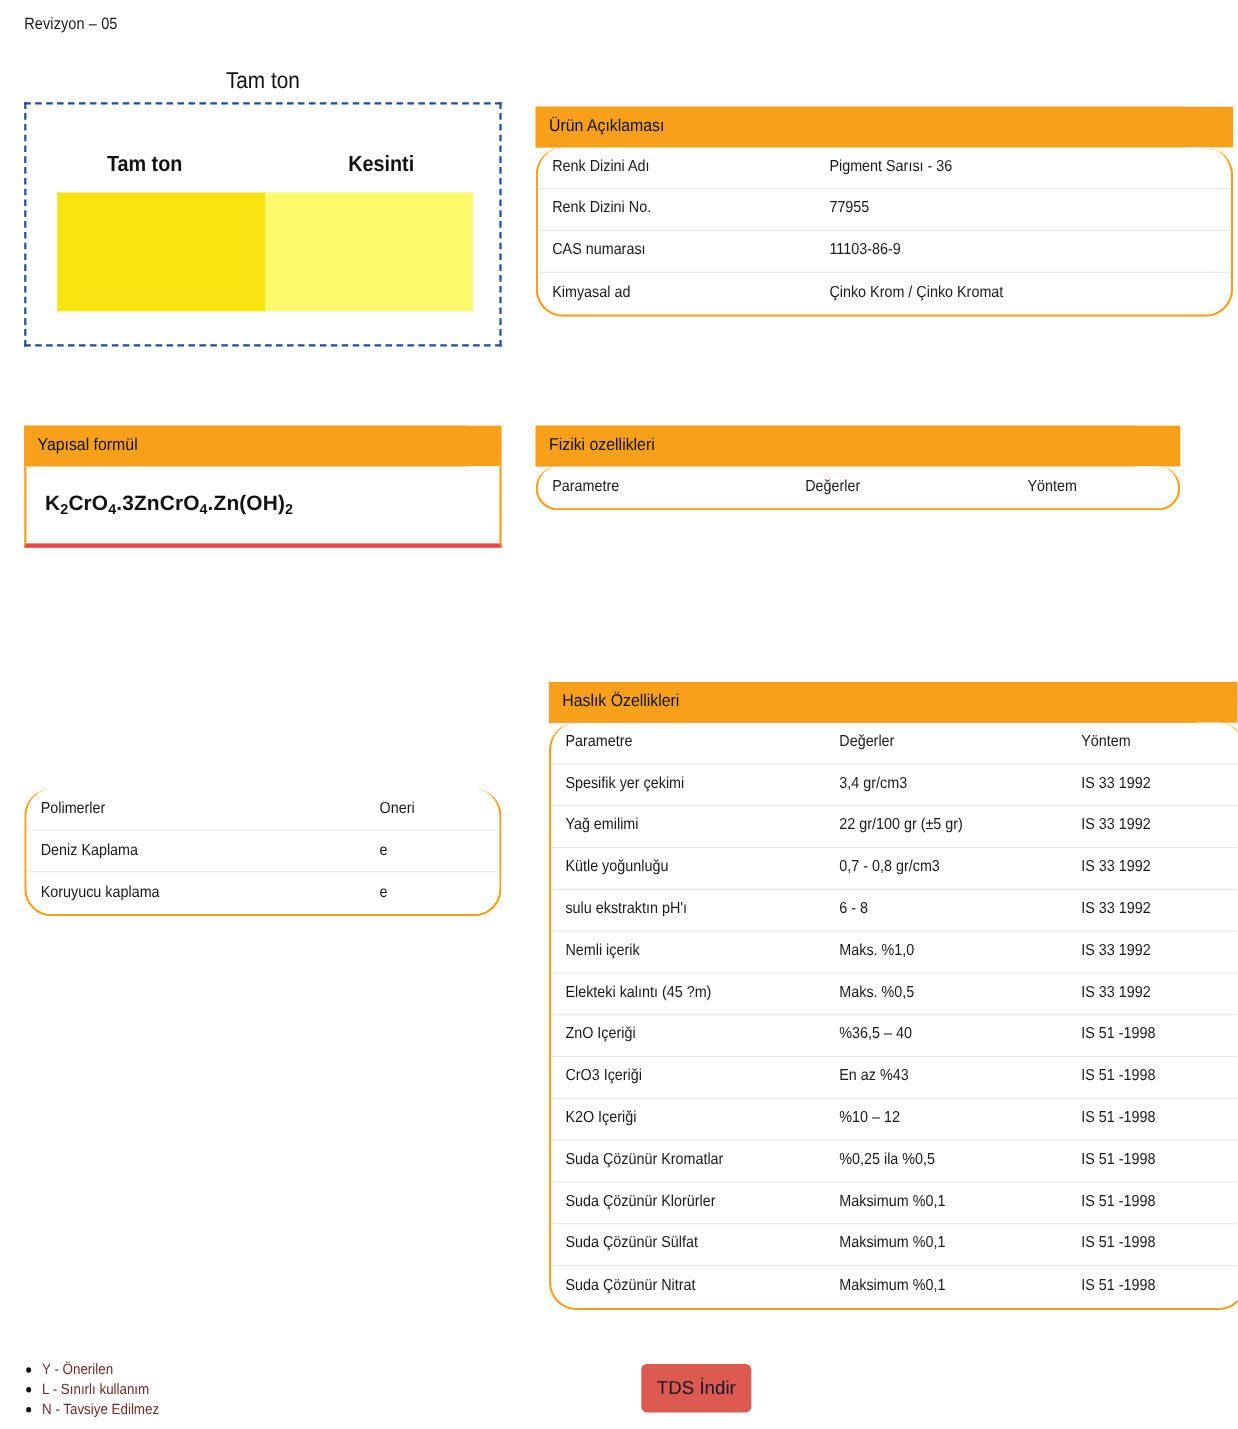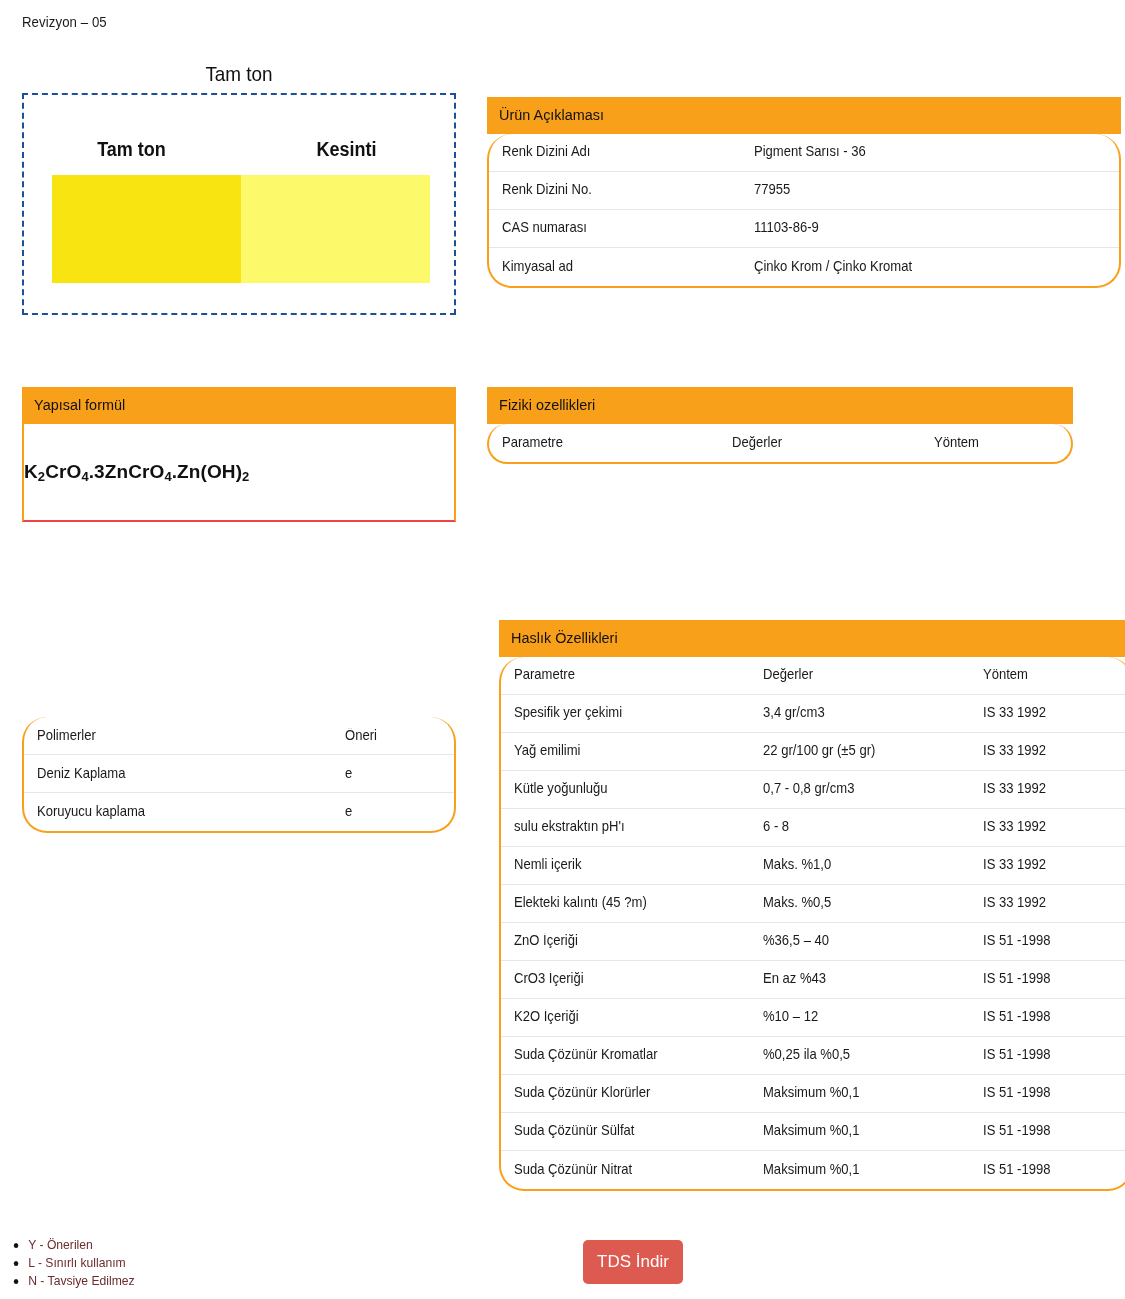--- a/index.html
+++ b/index.html
@@ -127,26 +127,27 @@
   .c2-r { width: 222px; }
   .c3-r { width: 150px; }
   
   .c1-l { width: 310px; }
   .c2-l { width: 110px; }
 
   
   .formula-body {
     border-left: 2px solid #f9a01b;
     border-right: 2px solid #f9a01b;
-    border-bottom: 2px solid #ef4444;
+    border-bottom: 4px solid #ef4444;
     background: #fff;
-    height: 98px;
+    height: 74px;
     box-sizing: border-box;
     display: flex;
     align-items: center;
+    padding-left: 17px;
   }
   .formula {
     font-size: 19px;
     font-weight: 700;
     color: #111;
     letter-spacing: .1px;
   }
   .formula sub {
     font-size: 13px;
     vertical-align: baseline;
@@ -159,21 +160,21 @@
     background: #fff;
     height: 22px;
   }
 
   
   .legend {
     position: absolute;
     left: 0;
     top: 1236px;
     margin: 0;
-    padding-left: 12px;
+    padding-left: 22px;
     list-style: none;
   }
   .legend li {
     position: relative;
     font-size: 13.5px;
     line-height: 18px;
     color: #6d2b2b;
     padding-left: 18px;
     transform: scaleX(.9);
     transform-origin: left center;
@@ -190,21 +191,21 @@
   }
 
   
   .tds-btn {
     position: absolute;
     left: 583px;
     top: 1240px;
     width: 100px;
     height: 44px;
     background: #dd5a51;
-    color: #ffffff;
+    color: #0f172a;
     border: none;
     border-radius: 5px;
     font-family: "Liberation Sans", "DejaVu Sans", sans-serif;
     font-size: 17px;
     line-height: 44px;
     text-align: center;
     padding: 0;
     cursor: pointer;
   }
 </style>

